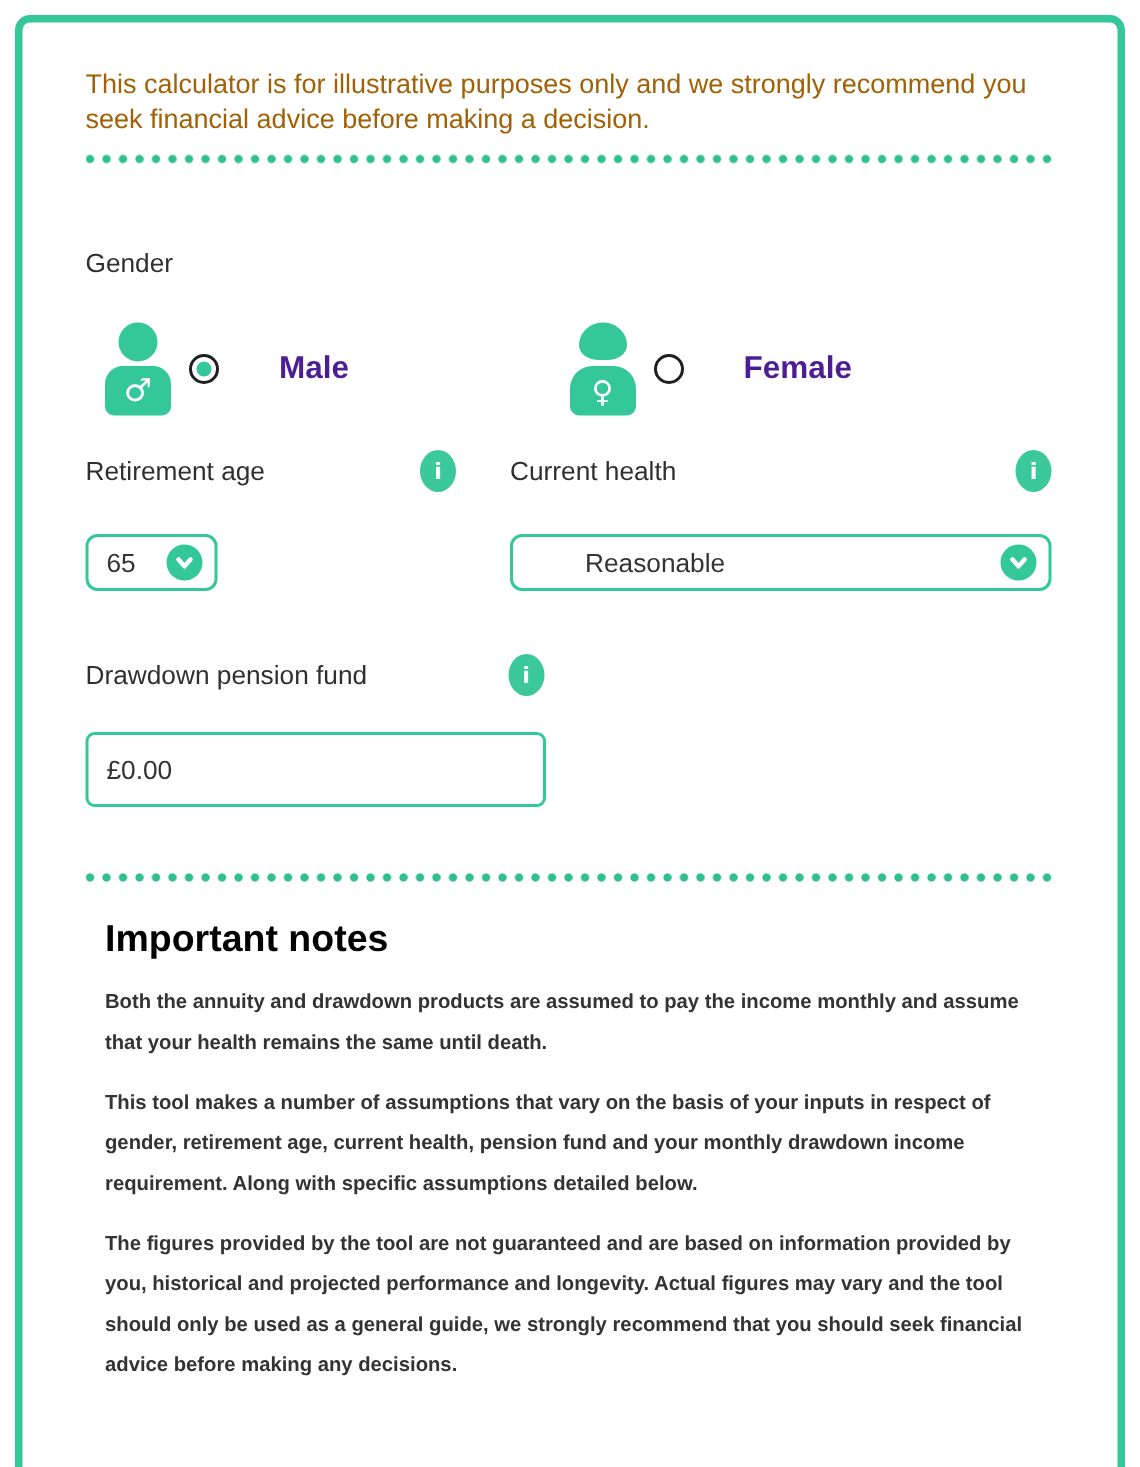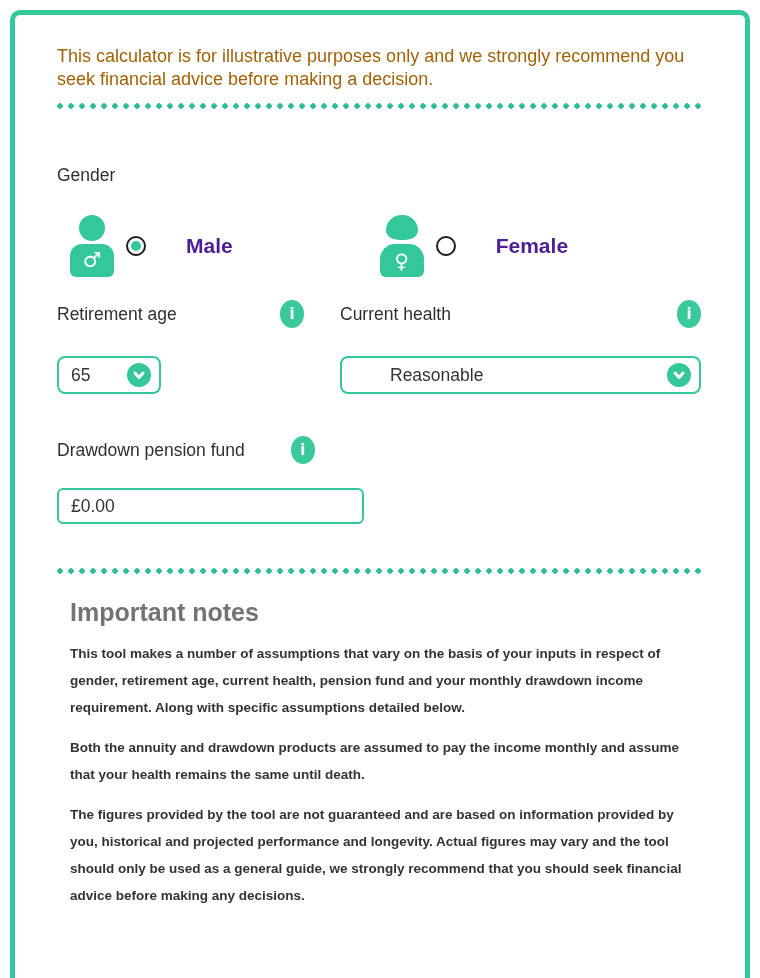--- a/index.html
+++ b/index.html
@@ -81,50 +81,50 @@
   .col-age .info-icon { margin-left:auto; margin-right:36px; }
   .col-health .info-icon { margin-left:auto; }
 
   .controls-row { margin-top:28px; }
 
   .select-box {
     height:38px; border:2px solid #33C79A; border-radius:8px; background:#fff;
     display:flex; align-items:center; padding:0 8px 0 12px; cursor:pointer;
   }
   .select-box .value { font-size:17.5px; color:#333; }
-  .select-age { width:104px; }
+  .select-age { width:88px; }
   .select-health { flex:1;padding-left:48px; }
   .chevron-circle {
     width:24px; height:24px; border-radius:50%; background:#33C79A; flex:none;
     margin-left:auto; display:flex; align-items:center; justify-content:center;
   }
 
   
-  .fund-label-row { margin-top:42px; display:flex; align-items:center; }
+  .fund-label-row { margin-top:42px; display:flex; align-items:center;gap:48px; }
   .fund-label-row .info-icon { margin-left:46px; }
   .fund-input {
-    margin-top:24px; display:block; width:307px; height:36px;
+    margin-top:24px; display:block; width:307px; height:50px;
     border:2px solid #33C79A; border-radius:6px; padding:0 12px;
     font-size:17.5px; color:#333; outline:none;
     font-family:"Liberation Sans","DejaVu Sans",sans-serif;
   }
 
   
   .btn-row { margin-top:68px; text-align:center; }
   .calc-btn {
     display:inline-block; background:#C583DA; border:none; border-radius:8px;
     padding:11px 26px; font-size:22px; font-weight:800; color:#3b3b3b;
     font-family:"Liberation Sans","DejaVu Sans",sans-serif; cursor:pointer;
   }
 
   .dotted.second { margin-top:44px; }
 
   
   .notes { margin-top:24px; padding-left:13px; }
-  .notes h2 { font-size:25px; font-weight:800; color:#737373; }
+  .notes h2 { font-size:25px; font-weight:800; color:#000000; }
   .notes p {
     margin-top:13px; font-size:13.5px; font-weight:700; line-height:27px;
     color:#333; max-width:625px;
   }
 </style>
 </head>
 <body>
 
 <div class="card">
 
@@ -194,19 +194,19 @@
     <span class="field-label">Drawdown pension fund</span>
     <span class="info-icon">i</span>
   </div>
   <input class="fund-input" type="text" value="£0.00" style="">
 
 
   <div class="dotted second"></div>
 
   <div class="notes">
     <h2>Important notes</h2>
+    <p>Both the annuity and drawdown products are assumed to pay the income monthly and assume that your health remains the same until death.</p>
     <p>This tool makes a number of assumptions that vary on the basis of your inputs in respect of gender, retirement age, current health, pension fund and your monthly drawdown income requirement. Along with specific assumptions detailed below.</p>
-    <p>Both the annuity and drawdown products are assumed to pay the income monthly and assume that your health remains the same until death.</p>
     <p>The figures provided by the tool are not guaranteed and are based on information provided by you, historical and projected performance and longevity. Actual figures may vary and the tool should only be used as a general guide, we strongly recommend that you should seek financial advice before making any decisions.</p>
 
   </div>
 
 </div>
 
 </body></html>

